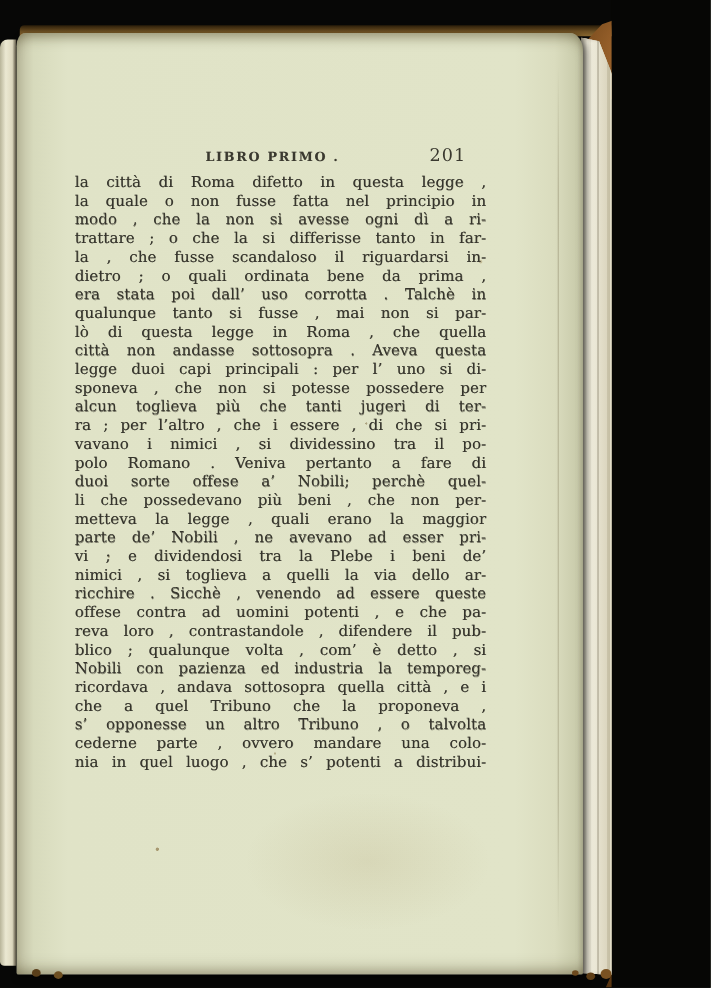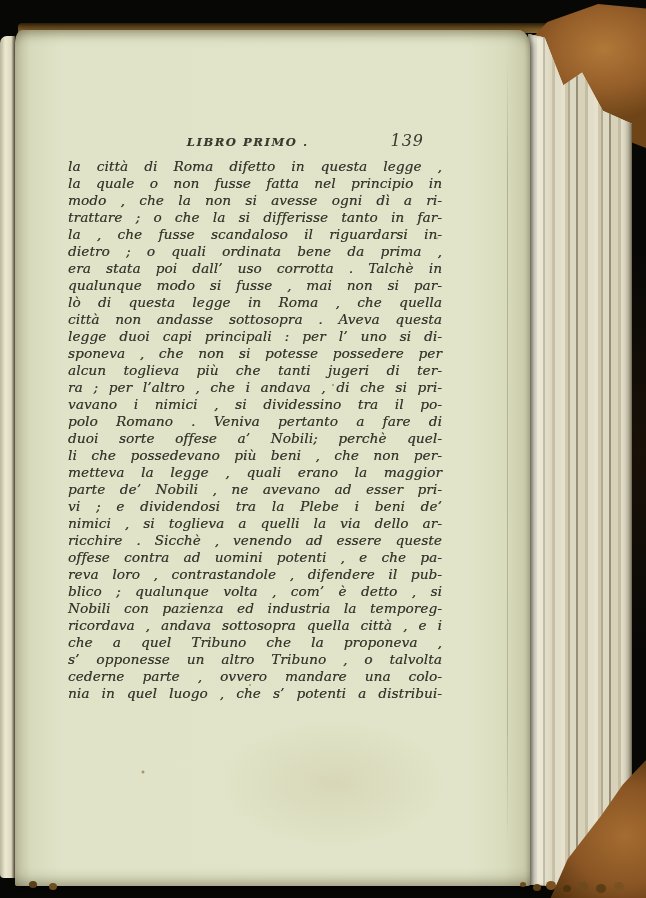--- a/index.html
+++ b/index.html
@@ -1,24 +1,23 @@
 <!DOCTYPE html>
 <html><head>
 <meta charset="utf-8">
 <style>
   html,body{margin:0;padding:0;background:#060605;}
   .scene{
     position:relative;
-    width:646px;height:898px;
+    width:556px;height:898px;
     overflow:hidden;
     background:
       radial-gradient(140px 300px at 640px 450px, rgba(60,35,10,.35), transparent 70%),
       #070706;
     font-family:"DejaVu Serif","Liberation Serif",serif;
-    font-style:italic;
   }
   
   .cover-top-edge{
     position:absolute;left:18px;top:23px;width:600px;height:10px;
     background:linear-gradient(180deg,#2a1d09 0%,#6b4e22 55%,#8a6830 100%);
     border-radius:4px 4px 0 0;
     z-index:1;
   }
   
   .cover-corner-top{
@@ -131,37 +130,37 @@
   <div class="cover-top-edge"></div>
   <div class="cover-corner-top"></div>
   <div class="fore-edge"></div>
   <div class="left-page-edge"></div>
 
   <div class="page">
     <div class="page-crease"></div>
     <div class="text-block">
       <div class="running-head">
         <span class="running-title">LIBRO PRIMO .</span>
-        <span class="page-number">139</span>
+        <span class="page-number">201</span>
       </div>
       <div class="body-text">
           <div class="text-line">la città di Roma difetto in questa legge ,</div>
           <div class="text-line">la quale o non fusse fatta nel principio in</div>
           <div class="text-line">modo , che la non si avesse ogni dì a ri-</div>
           <div class="text-line">trattare ; o che la si differisse tanto in far-</div>
           <div class="text-line">la , che fusse scandaloso il riguardarsi in-</div>
           <div class="text-line">dietro ; o quali ordinata bene da prima ,</div>
           <div class="text-line">era stata poi dall’ uso corrotta . Talchè in</div>
-          <div class="text-line">qualunque modo si fusse , mai non si par-</div>
+          <div class="text-line">qualunque tanto si fusse , mai non si par-</div>
           <div class="text-line">lò di questa legge in Roma , che quella</div>
           <div class="text-line">città non andasse sottosopra . Aveva questa</div>
           <div class="text-line">legge duoi capi principali : per l’ uno si di-</div>
           <div class="text-line">sponeva , che non si potesse possedere per</div>
           <div class="text-line">alcun toglieva più che tanti jugeri di ter-</div>
-          <div class="text-line">ra ; per l’altro , che i andava , di che si pri-</div>
+          <div class="text-line">ra ; per l’altro , che i essere , di che si pri-</div>
           <div class="text-line">vavano i nimici , si dividessino tra il po-</div>
           <div class="text-line">polo Romano . Veniva pertanto a fare di</div>
           <div class="text-line">duoi sorte offese a’ Nobili; perchè quel-</div>
           <div class="text-line">li che possedevano più beni , che non per-</div>
           <div class="text-line">metteva la legge , quali erano la maggior</div>
           <div class="text-line">parte de’ Nobili , ne avevano ad esser pri-</div>
           <div class="text-line">vi ; e dividendosi tra la Plebe i beni de’</div>
           <div class="text-line">nimici , si toglieva a quelli la via dello ar-</div>
           <div class="text-line">ricchire . Sicchè , venendo ad essere queste</div>
           <div class="text-line">offese contra ad uomini potenti , e che pa-</div>

